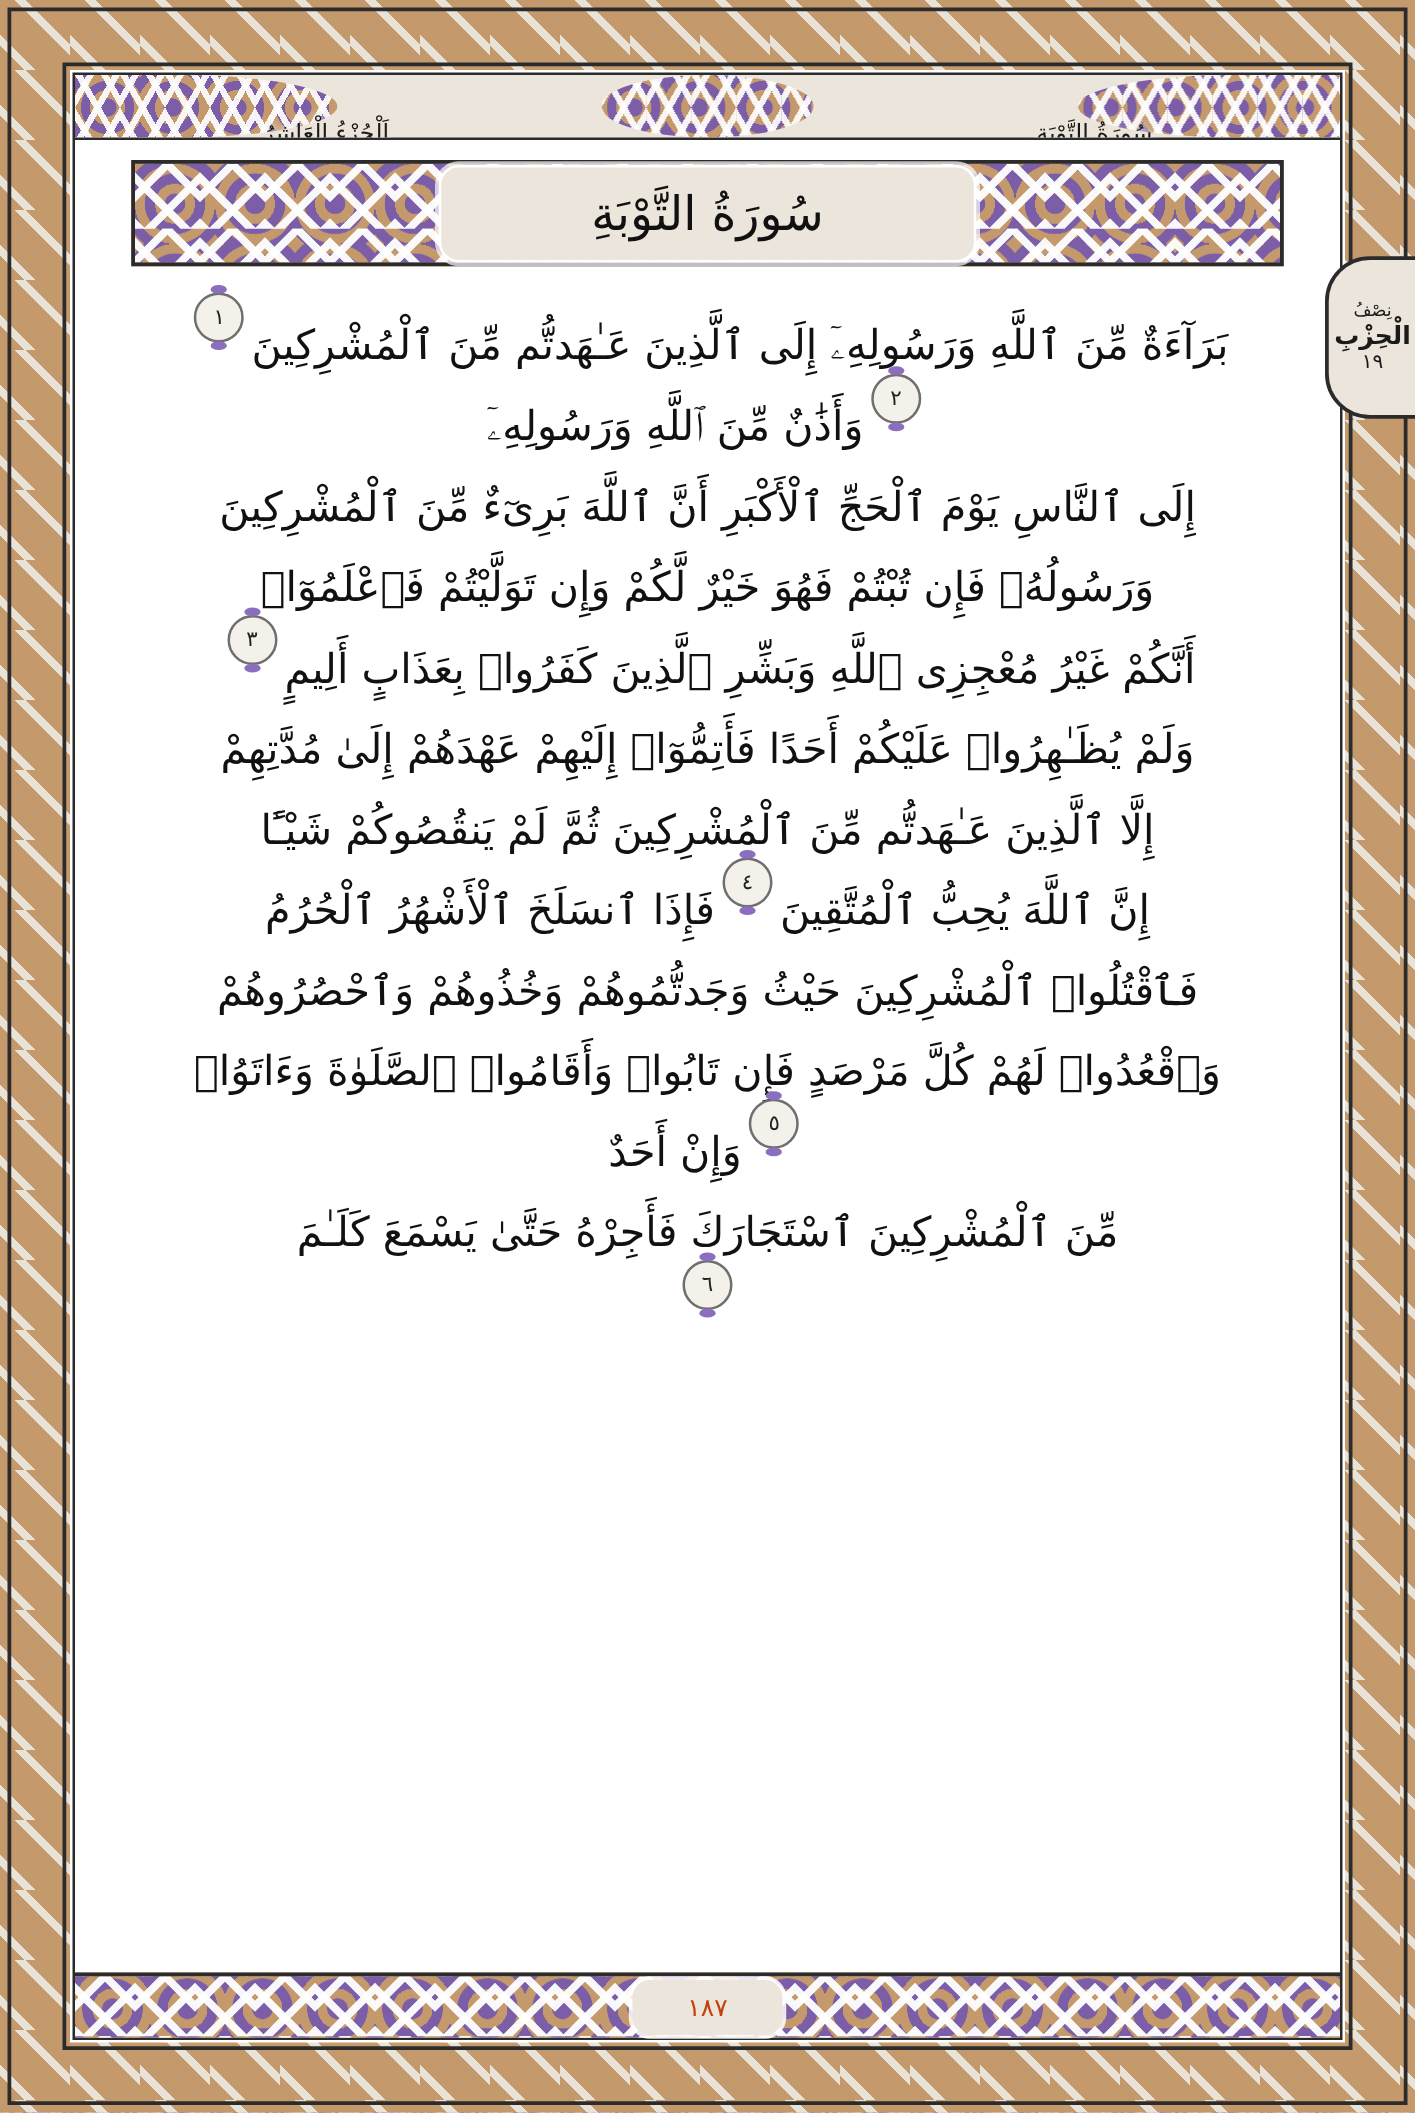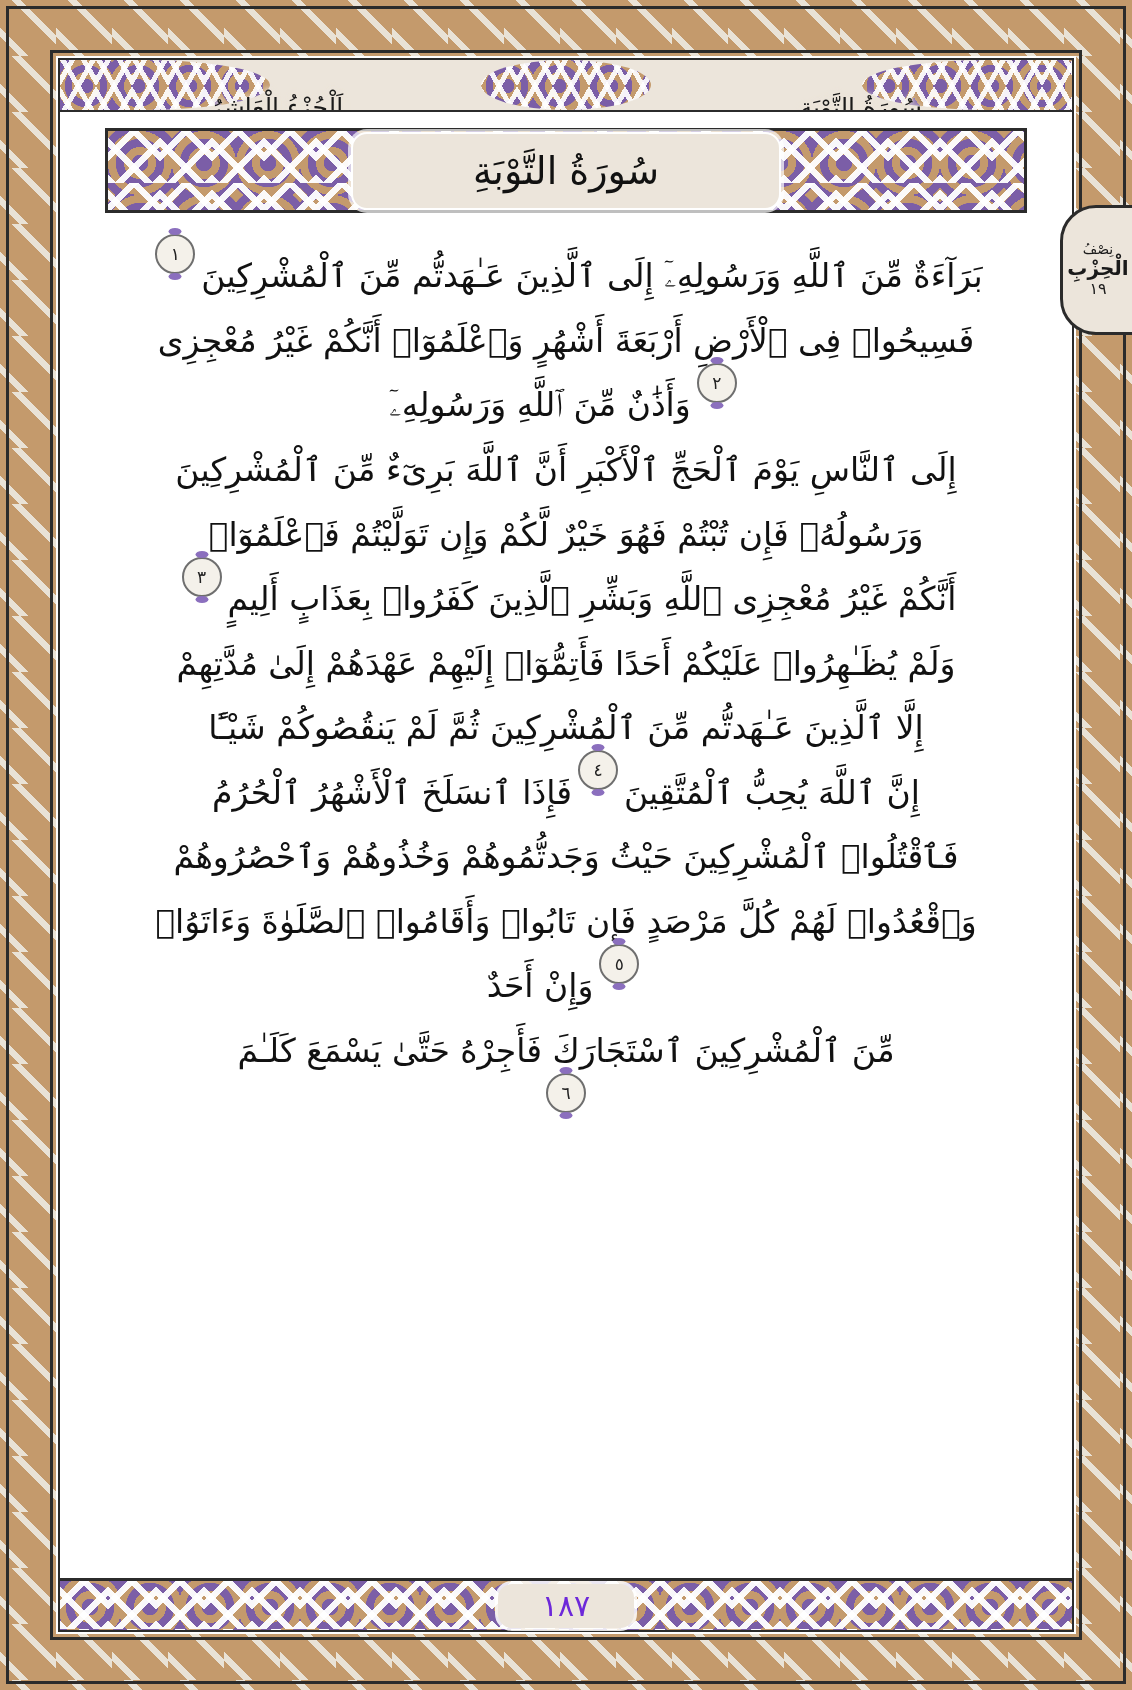--- a/index.html
+++ b/index.html
@@ -58,21 +58,21 @@
       repeating-linear-gradient(60deg,rgba(255,255,255,.92) 0 5px,rgba(255,255,255,0) 5px 18px),
       repeating-linear-gradient(-60deg,rgba(255,255,255,.92) 0 5px,rgba(255,255,255,0) 5px 18px),
       repeating-radial-gradient(circle at 26px 26px,#7b5ea7 0 7px,rgba(123,94,167,0) 7.5px 14px);
     background-size:36px 36px,36px 36px,52px 52px;
   }
   .header-orn.left{left:0;border-radius:0 60% 60% 0/0 50% 50% 0;}
   .header-orn.right{right:0;border-radius:60% 0 0 60%/50% 0 0 50%;}
   .header-orn.mid{left:50%;transform:translateX(-50%);width:170px;border-radius:50%;}
   .header-text{
     position:relative;z-index:3;
-    font-size:25px;color:#1a1a1a;
+    font-size:19px;color:#1a1a1a;
     font-family:"DejaVu Sans","Liberation Sans",sans-serif;
     white-space:nowrap;
     text-shadow:0 0 5px #ece5db,0 0 5px #ece5db,0 0 9px #ece5db,0 0 12px #ece5db;
     margin-top:44px;
   }
   .header-text.surah{margin-right:150px;}
   .header-text.juz{margin-left:150px;}
 
   
   .surah-banner{
@@ -163,21 +163,21 @@
     background-size:48px 48px,48px 48px,60px 52px;
     border-top:3px solid #2b2b2b;
     display:flex;align-items:center;justify-content:center;
     box-sizing:border-box;
   }
   .page-num{
     background:#ece5db;
     border-radius:14px;
     padding:2px 44px;height:40px;
     display:flex;align-items:center;justify-content:center;
-    font-size:30px;color:#6d28d9;
+    font-size:20px;color:#c2410c;
     box-shadow:0 0 0 3px rgba(255,255,255,.85);
   }
 </style>
 </head>
 <body>
 
 <div class="page">
 
   <div class="ornate-border"></div>
   <div class="keyline-outer"></div>
@@ -203,23 +203,20 @@
     <div class="h2">الْحِزْبِ</div>
     <div class="h3">١٩</div>
   </div>
 
   <div class="mushaf" id="mushaf-body">
       <div class="ayah-line">
         <span class="txt">بَرَآءَةٌ مِّنَ ٱللَّهِ وَرَسُولِهِۦٓ إِلَى ٱلَّذِينَ عَـٰهَدتُّم مِّنَ ٱلْمُشْرِكِينَ</span>
         <span class="ayah-num">١</span>
       </div>
       <div class="ayah-line">
-        <span class="txt">فَسِيحُوا۟ فِى ٱلْأَرْضِ أَرْبَعَةَ أَشْهُرٍ وَٱعْلَمُوٓا۟ أَنَّكُمْ غَيْرُ مُعْجِزِى</span>
-      </div>
-      <div class="ayah-line">
         <span class="ayah-num">٢</span>
         <span class="txt">وَأَذَٰنٌ مِّنَ ٱللَّهِ وَرَسُولِهِۦٓ</span>
       </div>
       <div class="ayah-line">
         <span class="txt">إِلَى ٱلنَّاسِ يَوْمَ ٱلْحَجِّ ٱلْأَكْبَرِ أَنَّ ٱللَّهَ بَرِىٓءٌ مِّنَ ٱلْمُشْرِكِينَ</span>
       </div>
       <div class="ayah-line">
         <span class="txt">وَرَسُولُهُۥ فَإِن تُبْتُمْ فَهُوَ خَيْرٌ لَّكُمْ وَإِن تَوَلَّيْتُمْ فَٱعْلَمُوٓا۟</span>
       </div>
       <div class="ayah-line">

